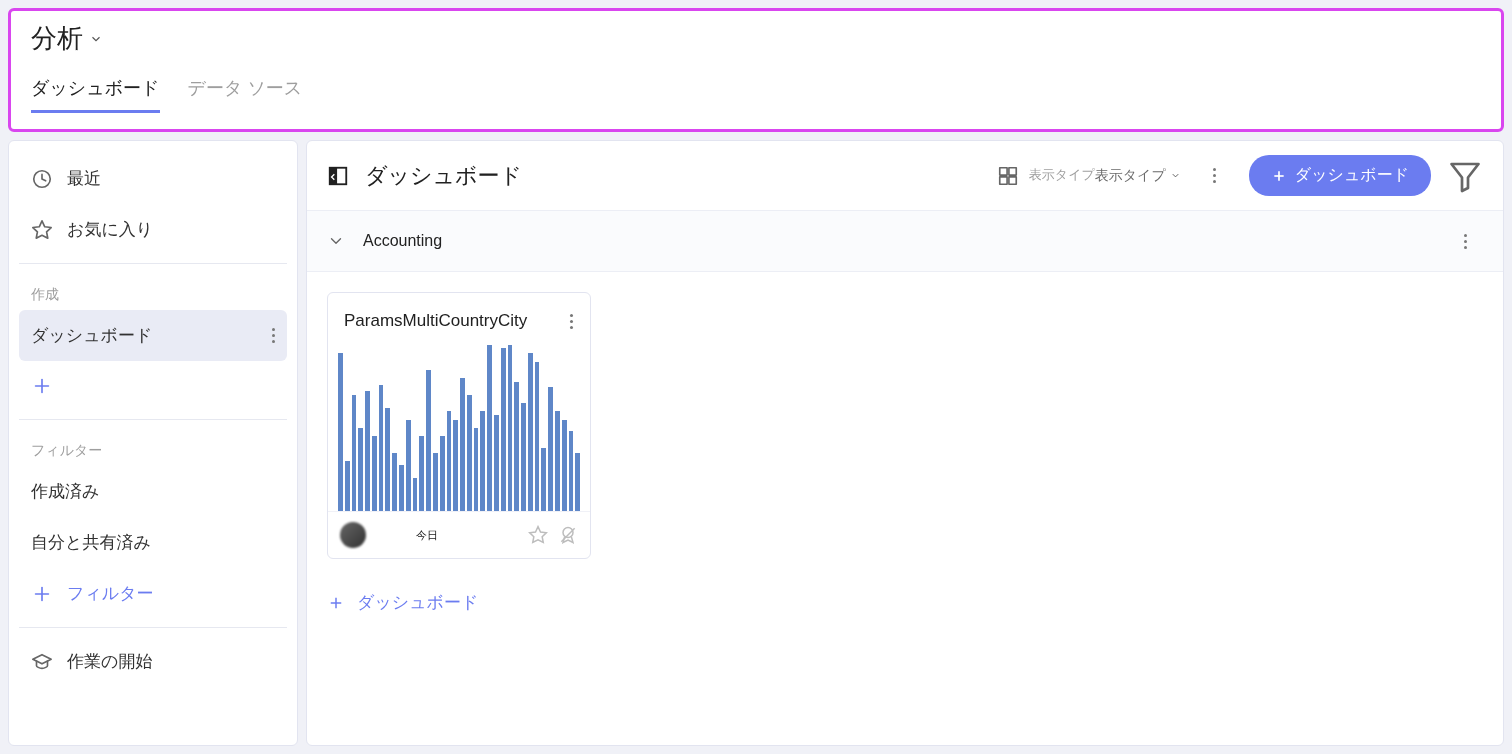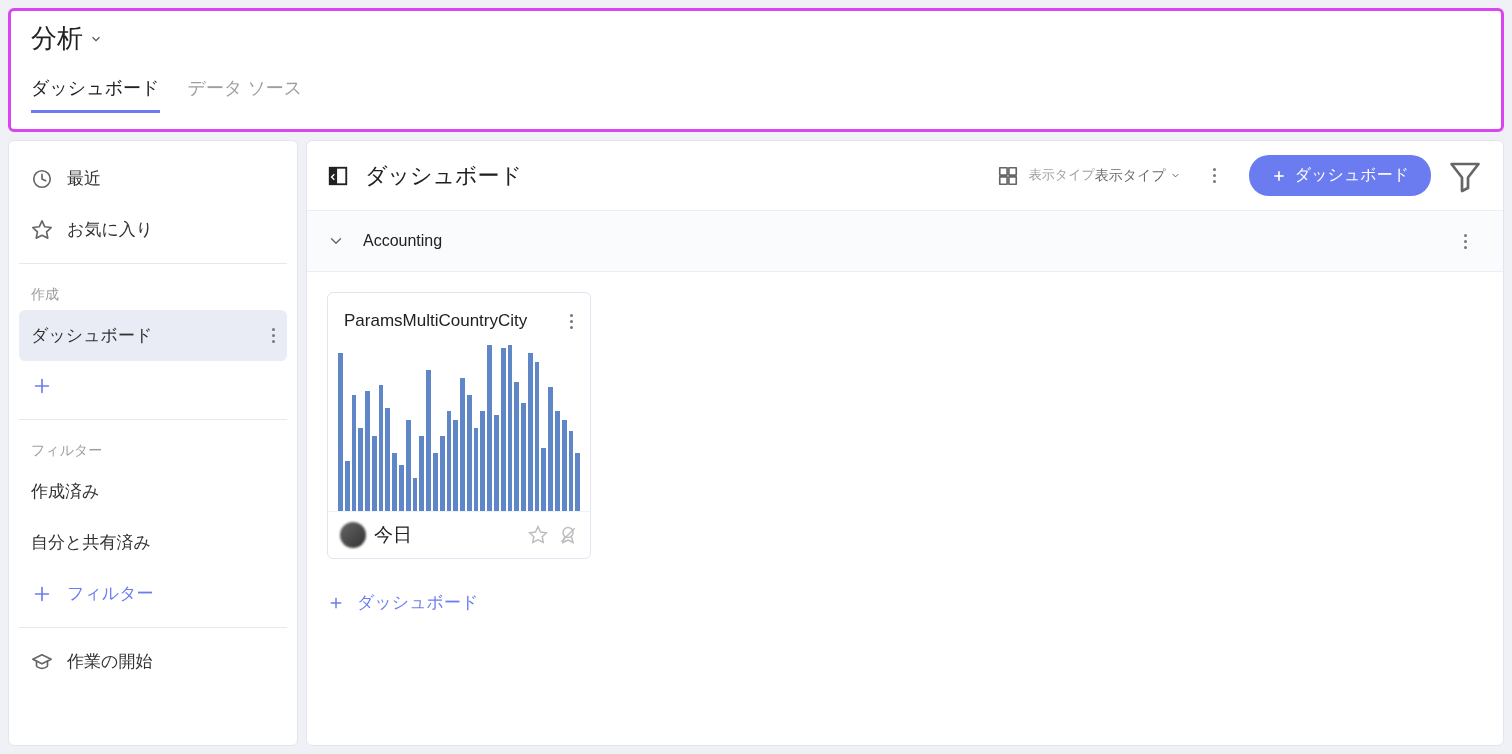--- a/index.html
+++ b/index.html
@@ -204,21 +204,21 @@
   align-items: center;
   padding: 10px 12px;
   gap: 8px;
   border-top: 1px solid #f0f1f7;
 }
 .avatar {
   width: 26px; height: 26px; border-radius: 50%;
   background: linear-gradient(135deg,#666,#333);
   filter: blur(1px);
 }
-.date { font-size: 19px; flex:1; }
+.date { font-size: 11px; flex:1;margin-left:42px; }
 .foot-icons { display:flex; gap:10px; }
 .foot-icons svg { width:20px; height:20px; stroke:#bdbdbd; fill:none; stroke-width:1.8;}
 .add-link {
   display: flex;
   align-items: center;
   gap: 12px;
   color: #6b7cf0;
   font-size: 17px;
   margin-top: 28px;
   cursor: pointer;

